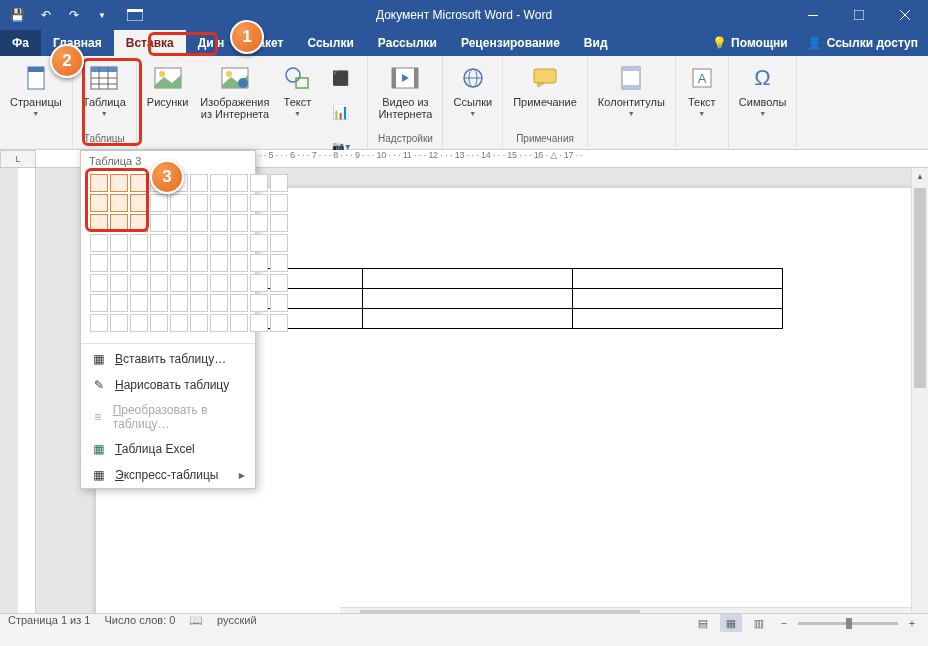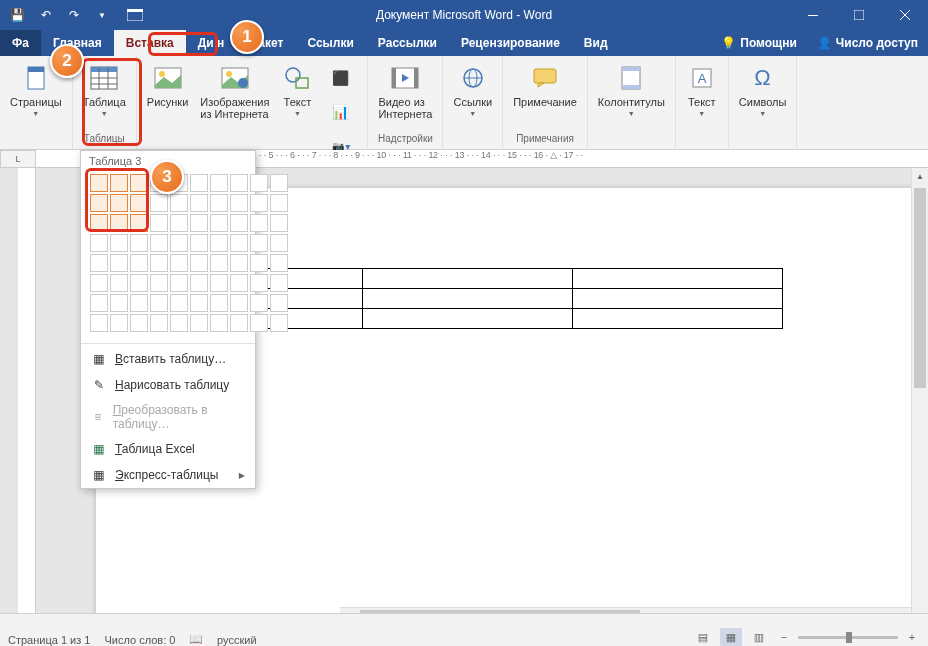--- a/index.html
+++ b/index.html
@@ -23,21 +23,21 @@
 .tellme { display: flex; align-items: center; gap: 4px; padding: 0 10px; }
 .share { display: flex; align-items: center; gap: 4px; padding: 0 10px; }
 
 
 .ribbon { height: 94px; background: #f3f3f3; border-bottom: 1px solid #d0d0d0; display: flex; }
 .group { display: flex; flex-direction: column; align-items: center; padding: 4px 6px; border-right: 1px solid #e1e1e1; position: relative; }
 .group-items { display: flex; gap: 4px; flex: 1; }
 .group-label { font-size: 10px; color: #666; height: 14px; display: flex; align-items: center; }
 .big-btn { display: flex; flex-direction: column; align-items: center; gap: 2px; padding: 2px 4px; min-width: 40px; }
 .big-btn .bicon { width: 32px; height: 32px; display: flex; align-items: center; justify-content: center; }
-.big-btn .blabel { font-size: 11px; text-align: left; line-height: 12px; color: #333; }
+.big-btn .blabel { font-size: 11px; text-align: center; line-height: 12px; color: #333; }
 .big-btn .arrow-down { font-size: 7px; color: #666; }
 
 
 .ruler-h { height: 18px; background: #fff; border-bottom: 1px solid #ccc; position: relative; font-size: 8px; color: #666; margin-left: 36px; overflow: hidden; }
 .ruler-corner { position: absolute; left: 0; top: 150px; width: 36px; height: 18px; background: #f3f3f3; border: 1px solid #ccc; font-size: 9px; display: flex; align-items: center; justify-content: center; color: #666; }
 
 
 .doc-wrap { display: flex; height: 460px; background: #e6e6e6; position: relative; }
 .ruler-v { width: 18px; background: #fff; border-right: 1px solid #ccc; margin-left: 18px; }
 .doc-area { flex: 1; overflow: hidden; position: relative; }
@@ -53,21 +53,21 @@
 .grid-cell { width: 18px; height: 18px; min-width:18px; border: 1px solid #ccc; margin: 1px; background: #fff; }
 .grid-cell.sel { border: 1px solid #e8833a; background: #fdeee2; }
 .dd-sep { border-top: 1px solid #e1e1e1; margin: 2px 0; }
 .dd-item { display: flex; align-items: center; gap: 8px; padding: 5px 10px; font-size: 12px; color: #333; }
 .dd-item.disabled { color: #aaa; }
 .dd-item .dd-icon { width: 16px; height: 16px; display: flex; align-items: center; justify-content: center; font-size: 12px; }
 .dd-item .arrow-r { margin-left: auto; font-size: 8px; color: #666; }
 .underline-letter { text-decoration: underline; }
 
 
-.statusbar { position: absolute; bottom: 0; left: 0; right: 0; height: 33px; background: #f3f3f3; border-top: 1px solid #d0d0d0; display: flex; align-items: flex-end; font-size: 11px; color: #555; padding: 0 8px; gap: 14px; }
+.statusbar { position: absolute; bottom: 0; left: 0; right: 0; height: 33px; background: #f3f3f3; border-top: 1px solid #d0d0d0; display: flex; align-items: flex-start; font-size: 11px; color: #555; padding: 0 8px; gap: 14px; }
 .status-right { margin-left: auto; display: flex; align-items: center; gap: 6px; }
 .view-btn { width: 22px; height: 18px; display: flex; align-items: center; justify-content: center; color: #666; }
 .view-btn.active { background: #d0d7e5; }
 .zoom-slider { width: 100px; height: 3px; background: #c0c0c0; position: relative; }
 .zoom-thumb { position: absolute; left: 48px; top: -4px; width: 6px; height: 11px; background: #888; }
 .zoom-btn { width: 16px; text-align: center; color: #666; }
 
 
 .callout { position: absolute; width: 34px; height: 34px; border-radius: 50%; background: radial-gradient(circle at 30% 30%, #f79b52, #e66b1e); border: 2px solid #fff; box-shadow: 0 2px 4px rgba(0,0,0,0.4); color: #fff; font-weight: bold; font-size: 17px; display: flex; align-items: center; justify-content: center; z-index: 300; }
 .highlight-box { position: absolute; border: 3px solid #e0301e; border-radius: 6px; z-index: 200; pointer-events: none; }
@@ -147,21 +147,21 @@
   <div class="tab">
       <span>Вид</span>
     </div>
   <div class="tab-right">
     <div class="tellme">
       <span>💡</span>
       <span>Помощни</span>
     </div>
     <div class="share">
       <span>👤</span>
-      <span>Число доступ</span>
+      <span>Ссылки доступ</span>
     </div>
   </div>
 </div>
 
 <div class="ribbon">
   <div class="group">
     <div class="group-items">
       <div class="big-btn">
         <div class="bicon">
             <svg width="20" height="26">

